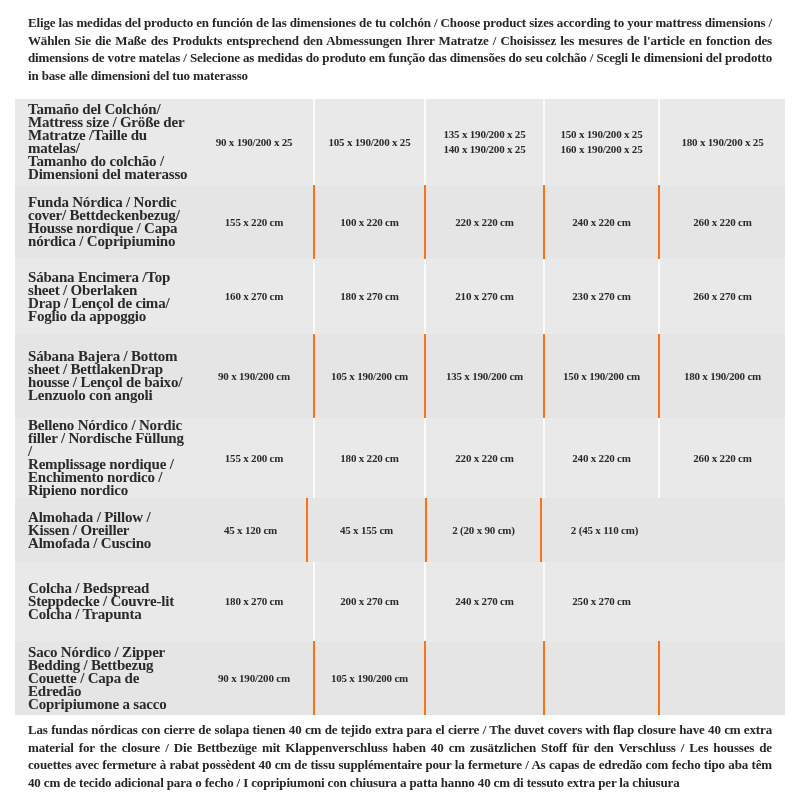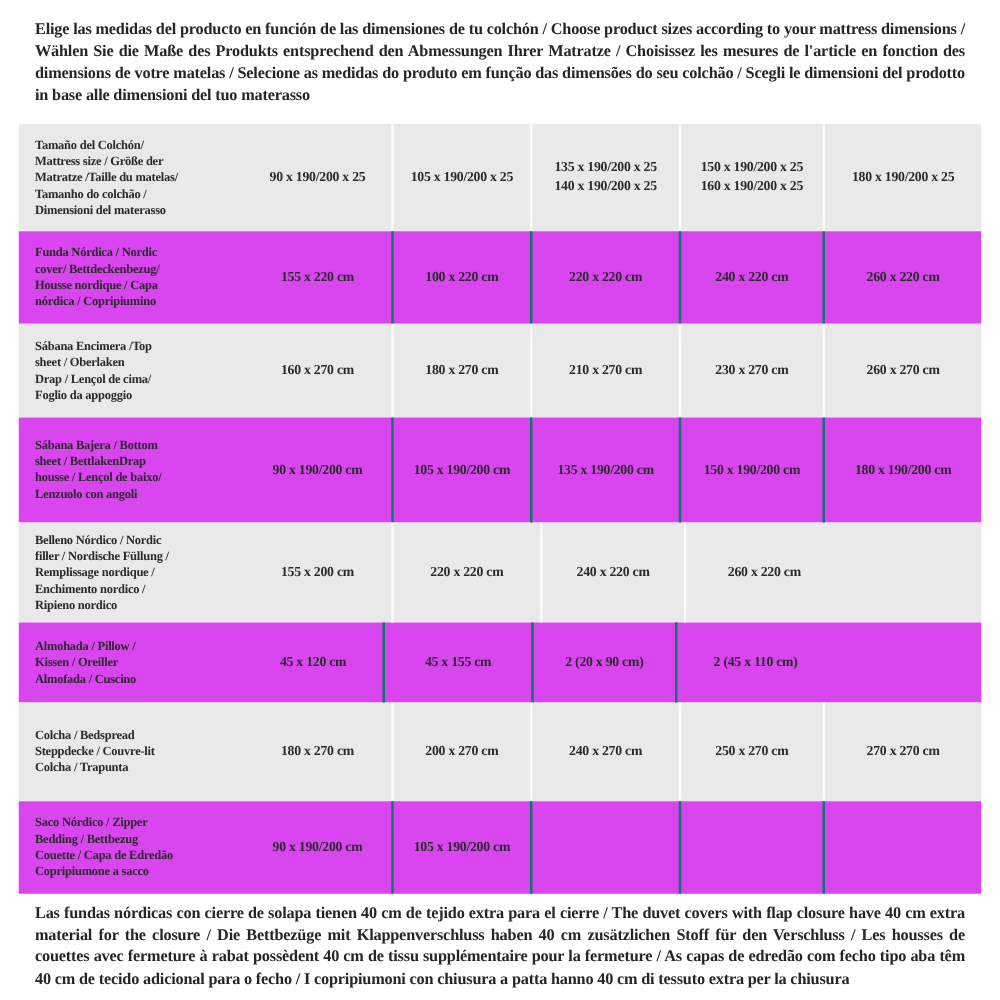--- a/index.html
+++ b/index.html
@@ -28,51 +28,51 @@
     letter-spacing: -0.15px;
     padding: 0 13px;
     color: #262626;
   }
   .intro { margin-bottom: 15px; }
   .footnote { margin-top: 6px; }
 
   .size-table { width: 770px; }
   .tr { display: flex; }
   .tr.gray { background: #e9e9e9; }
-  .tr.white { background: #d946ef; }
+  .tr.white { background: #e5e5e5; }
   .td {
     box-sizing: border-box;
     display: flex;
     align-items: center;
     font-weight: bold;
     white-space: pre-line;
   }
   .td.label {
     width: 180px;
     padding-left: 13px;
     padding-right: 4px;
-    font-size: 10px;
+    font-size: 15px;
     line-height: 13px;
     letter-spacing: -0.2px;
     color: #2a2a2a;
   }
   .td.v {
     justify-content: center;
     text-align: center;
     font-size: 11px;
     line-height: 15px;
     letter-spacing: -0.2px;
     color: #2a2a2a;
   }
   .td.c1 { width: 118px; }
   .td.c2 { width: 111px; text-align: right; }
   .td.c3 { width: 119px; }
   .td.c4 { width: 115px; text-align: center; }
   .td.c5 { width: 127px; }
-  .tr.white .td.v + .td.v { border-left: 2px solid #0f766e; }
+  .tr.white .td.v + .td.v { border-left: 2px solid #f97316; }
   .tr.gray  .td.v + .td.v { border-left: 2px solid #fbfbfb; }
 </style>
 </head>
 <body>
 
 <div class="page">
 
   <div class="note intro">Elige las medidas del producto en función de las dimensiones de tu colchón / Choose product sizes according to your mattress dimensions / Wählen Sie die Maße des Produkts entsprechend den Abmessungen Ihrer Matratze / Choisissez les mesures de l'article en fonction des dimensions de votre matelas / Selecione as medidas do produto em função das dimensões do seu colchão / Scegli le dimensioni del prodotto in base alle dimensioni del tuo materasso</div>
 
   <div class="size-table">
@@ -128,20 +128,21 @@
       <div class="td v c5">180 x 190/200 cm</div>
     </div>
 
     <div class="tr gray" style="height:80px">
       <div class="td label">Belleno Nórdico / Nordic
 filler / Nordische Füllung /
 Remplissage nordique /
 Enchimento nordico /
 Ripieno nordico</div>
       <div class="td v c1">155 x 200 cm</div>
+      <div class="td v c2">180 x 220 cm</div>
       <div class="td v c3">220 x 220 cm</div>
       <div class="td v c4">240 x 220 cm</div>
       <div class="td v c5">260 x 220 cm</div>
     </div>
 
     <div class="tr white" style="height:64px">
       <div class="td label">Almohada  / Pillow /
 Kissen / Oreiller
 Almofada / Cuscino</div>
       <div class="td v c2">45 x 120 cm</div>
@@ -151,21 +152,20 @@
     </div>
 
     <div class="tr gray" style="height:79px">
       <div class="td label">Colcha / Bedspread
 Steppdecke / Couvre-lit
 Colcha / Trapunta</div>
       <div class="td v c1">180 x 270 cm</div>
       <div class="td v c2">200 x 270 cm</div>
       <div class="td v c3">240 x 270 cm</div>
       <div class="td v c4">250 x 270 cm</div>
-      <div class="td v c5">270 x 270 cm</div>
     </div>
 
     <div class="tr white" style="height:74px">
       <div class="td label">Saco Nórdico / Zipper
 Bedding / Bettbezug
 Couette  / Capa de Edredão
 Copripiumone a sacco</div>
       <div class="td v c1">90 x 190/200 cm</div>
       <div class="td v c2">105 x 190/200 cm</div>
       <div class="td v c3"></div>

